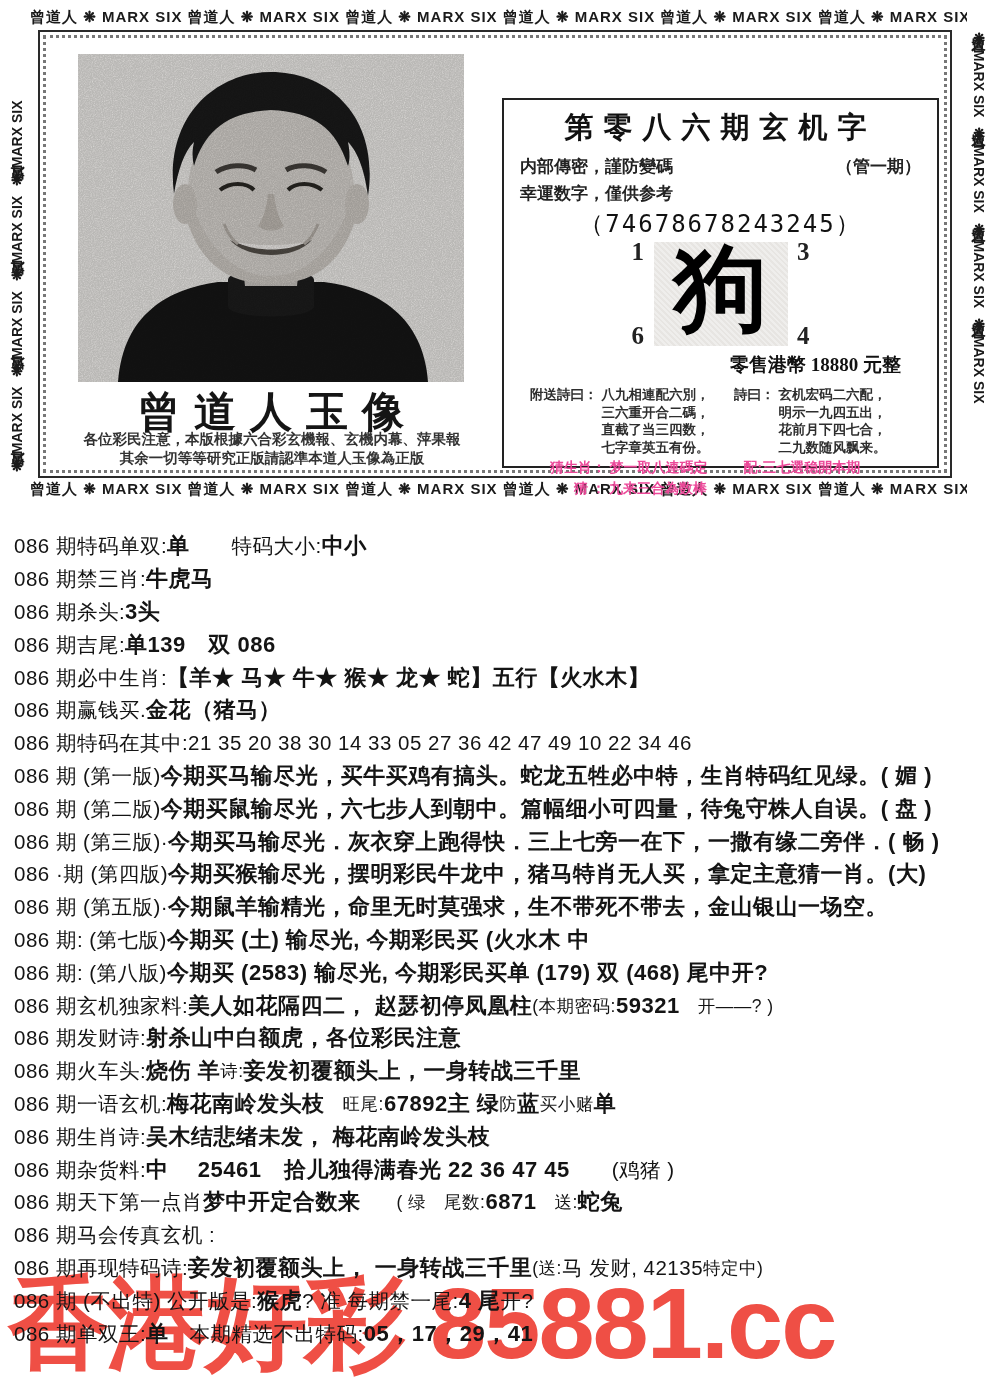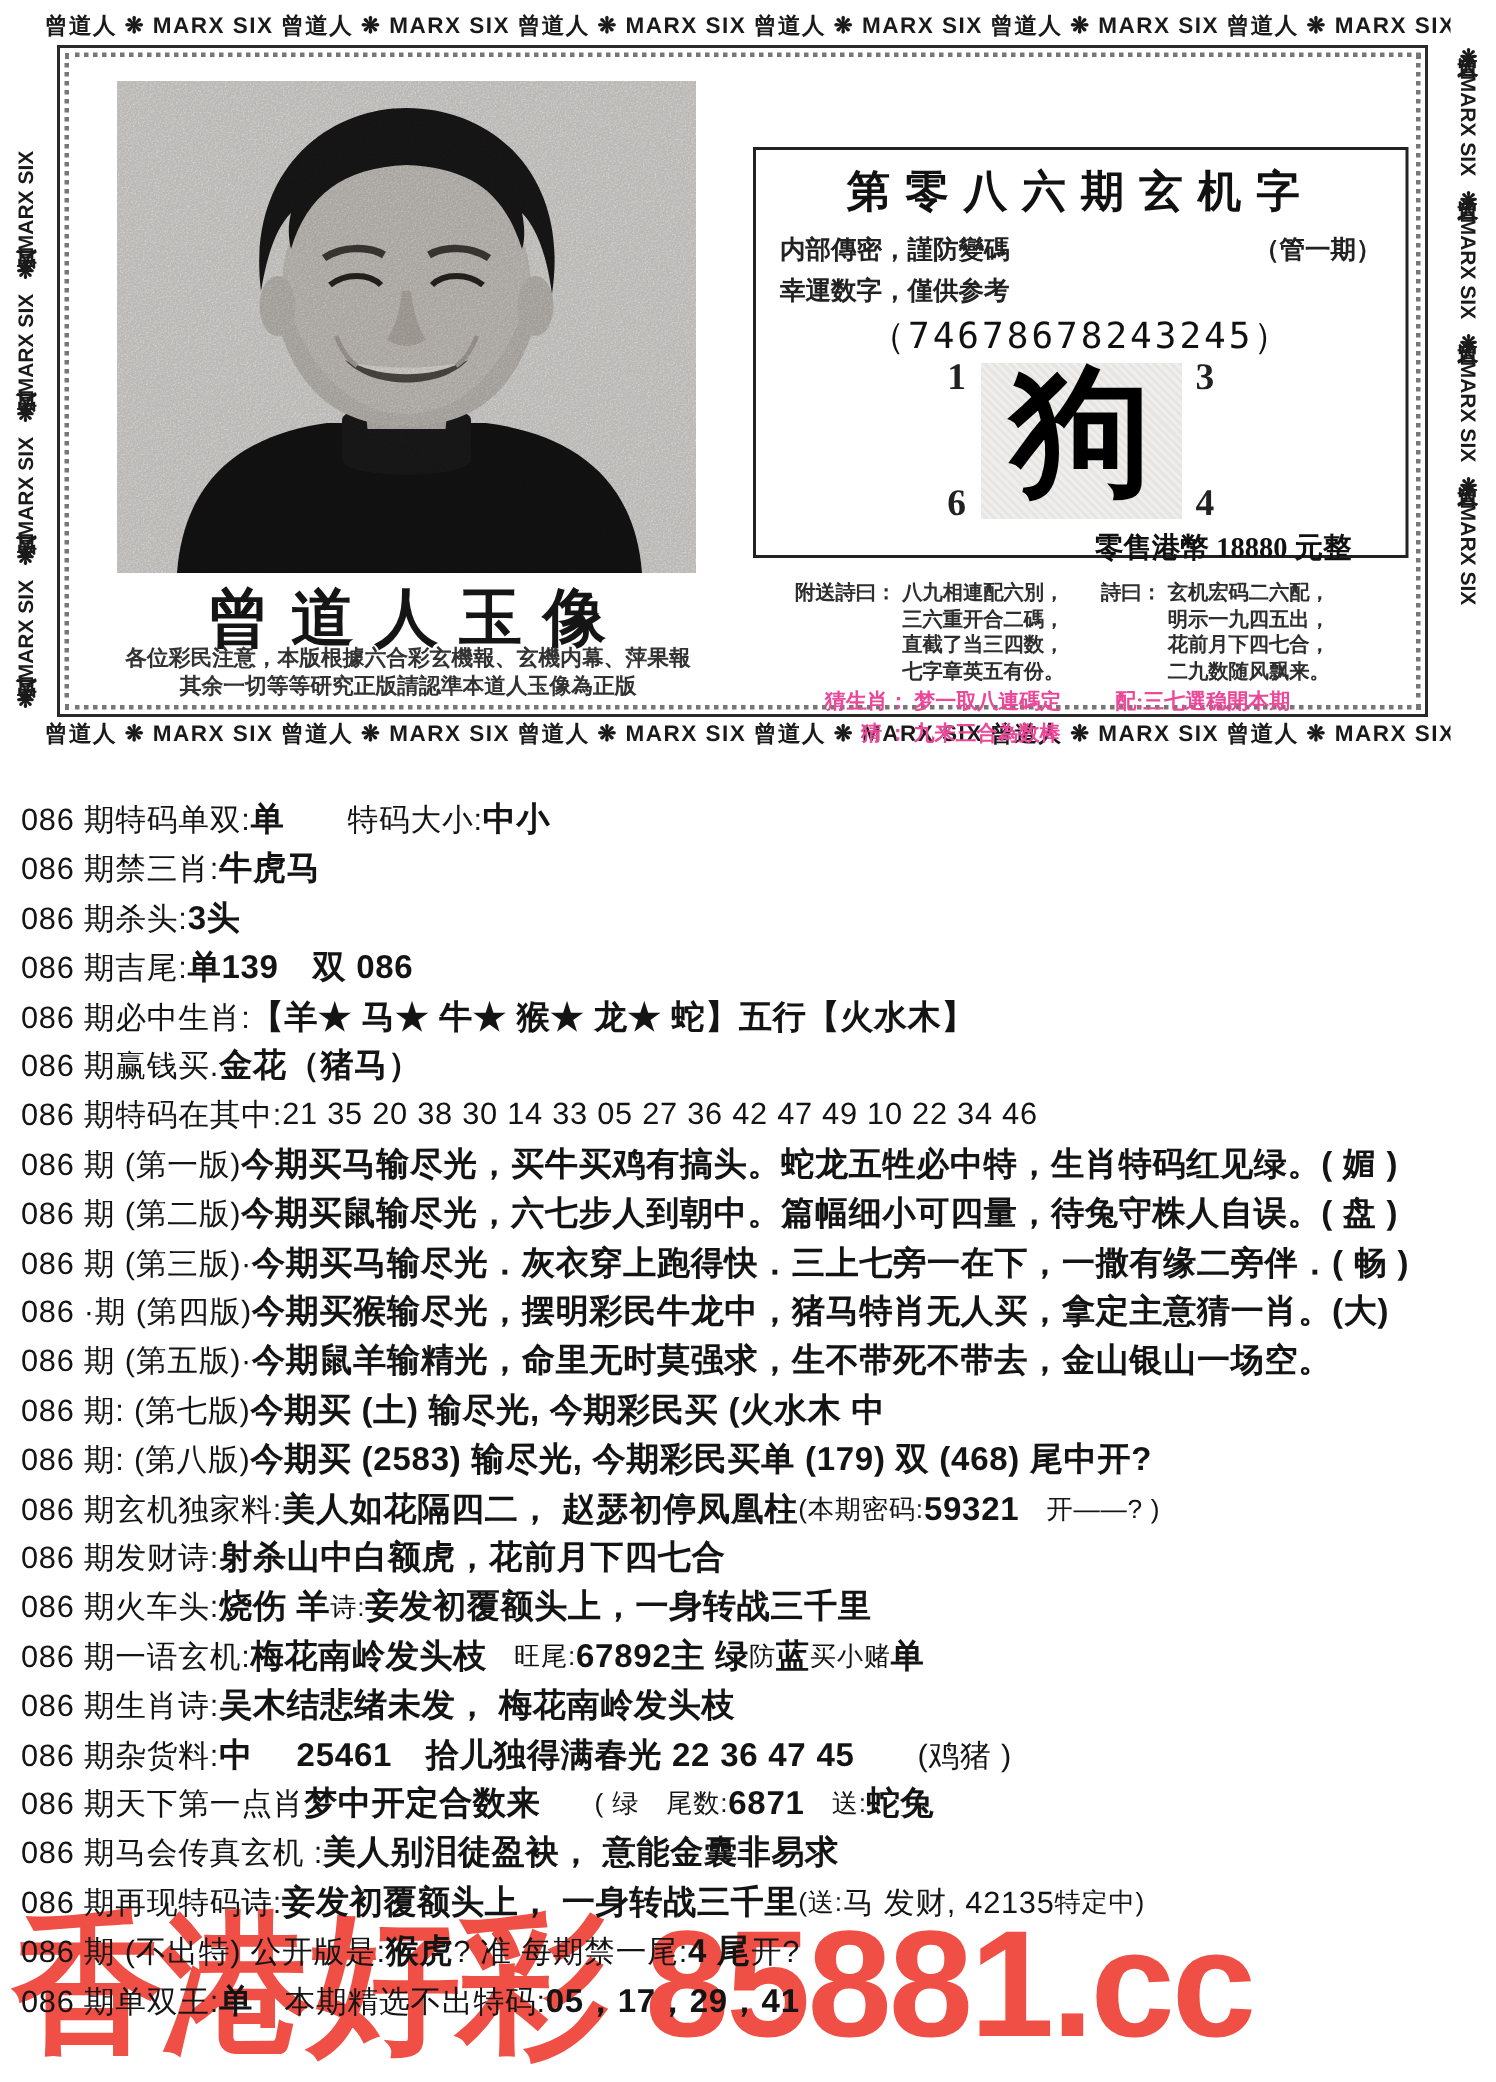--- a/index.html
+++ b/index.html
@@ -50,21 +50,21 @@
   }
   .portrait-note {
     position:absolute; left:12px; width:440px; color:#333;
     font-size:14.5px; font-weight:bold; line-height:19px; white-space:nowrap;text-align:center;
   }
   .note1 { top:398px; }
   .note2 { top:417px; }
 
   
   .mystery-box {
-    position:absolute; left:462px; top:66px; width:437px; height:274px;
+    position:absolute; left:462px; top:66px; width:437px; height:370px;
     border:2px solid #222; background:#fff; padding:6px 10px 4px 10px;
   }
   .mb-title {
     text-align:center; font-family:"Liberation Serif", serif;
     font-size:29px; font-weight:bold; letter-spacing:10px; color:#111;
     margin-top:2px; white-space:nowrap;
   }
   .mb-row { display:flex; justify-content:space-between; align-items:baseline;
     margin-top:7px; padding:0 6px; }
   .mb-small { font-family:"Liberation Serif", serif; font-size:17px; font-weight:bold; color:#222; }
@@ -304,21 +304,21 @@
       </div>
       <div class="body-line">
         <span class="seg-n">086 期玄机独家料:</span>
         <span class="seg-b">美人如花隔四二， 赵瑟初停凤凰柱</span>
         <span class="seg-s">(本期密码: </span>
         <span class="seg-b">59321</span>
         <span class="seg-s">　开——? )</span>
       </div>
       <div class="body-line">
         <span class="seg-n">086 期发财诗:</span>
-        <span class="seg-b">射杀山中白额虎，花前月下四七合</span>
+        <span class="seg-b">射杀山中白额虎，各位彩民注意</span>
       </div>
       <div class="body-line">
         <span class="seg-n">086 期火车头: </span>
         <span class="seg-b">烧伤 羊 </span>
         <span class="seg-s">诗:</span>
         <span class="seg-b">妾发初覆额头上，一身转战三千里</span>
       </div>
       <div class="body-line">
         <span class="seg-n">086 期一语玄机:</span>
         <span class="seg-b">梅花南岭发头枝</span>
@@ -341,21 +341,20 @@
       <div class="body-line">
         <span class="seg-n">086 期天下第一点肖 </span>
         <span class="seg-b">梦中开定合数来</span>
         <span class="seg-s">　　( 绿　尾数:</span>
         <span class="seg-b">6871</span>
         <span class="seg-s">　送:</span>
         <span class="seg-b">蛇兔</span>
       </div>
       <div class="body-line">
         <span class="seg-n">086 期马会传真玄机 :</span>
-        <span class="seg-b">美人别泪徒盈袂， 意能金囊非易求</span>
       </div>
       <div class="body-line">
         <span class="seg-n">086 期再现特码诗:</span>
         <span class="seg-b">妾发初覆额头上， 一身转战三千里</span>
         <span class="seg-s">(送: </span>
         <span class="seg-n">马 发财, 42135</span>
         <span class="seg-s">  特定中)</span>
       </div>
       <div class="body-line">
         <span class="seg-n">086 期 (不出特) 公开版是:  </span>

